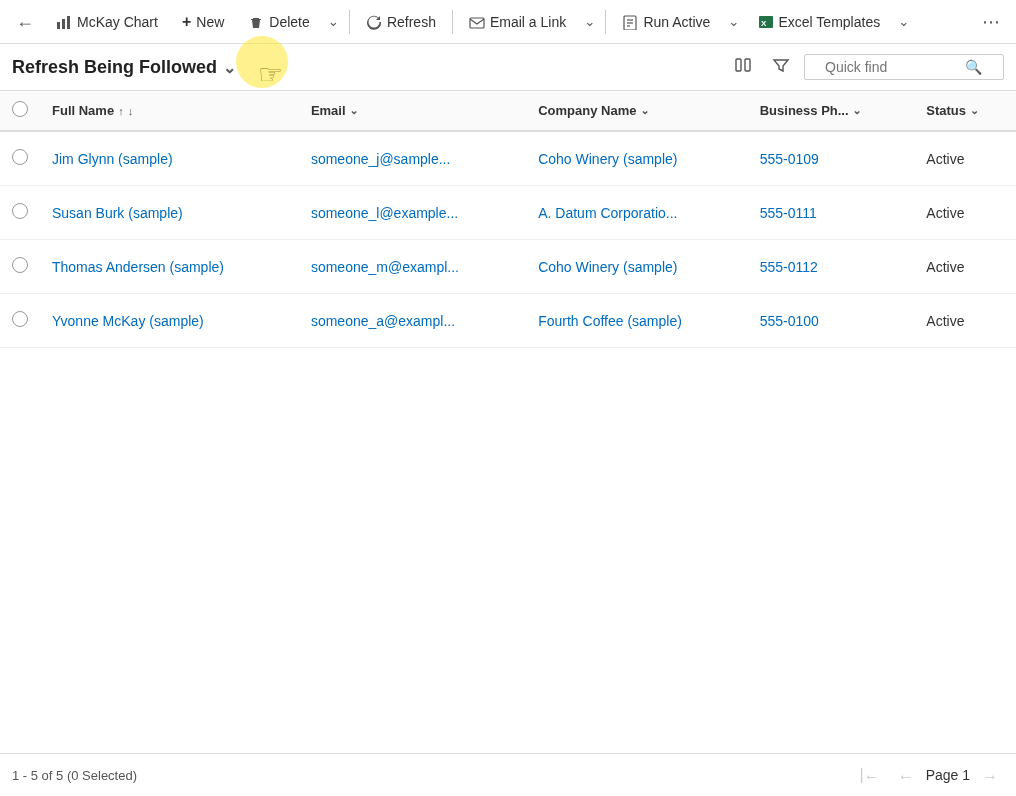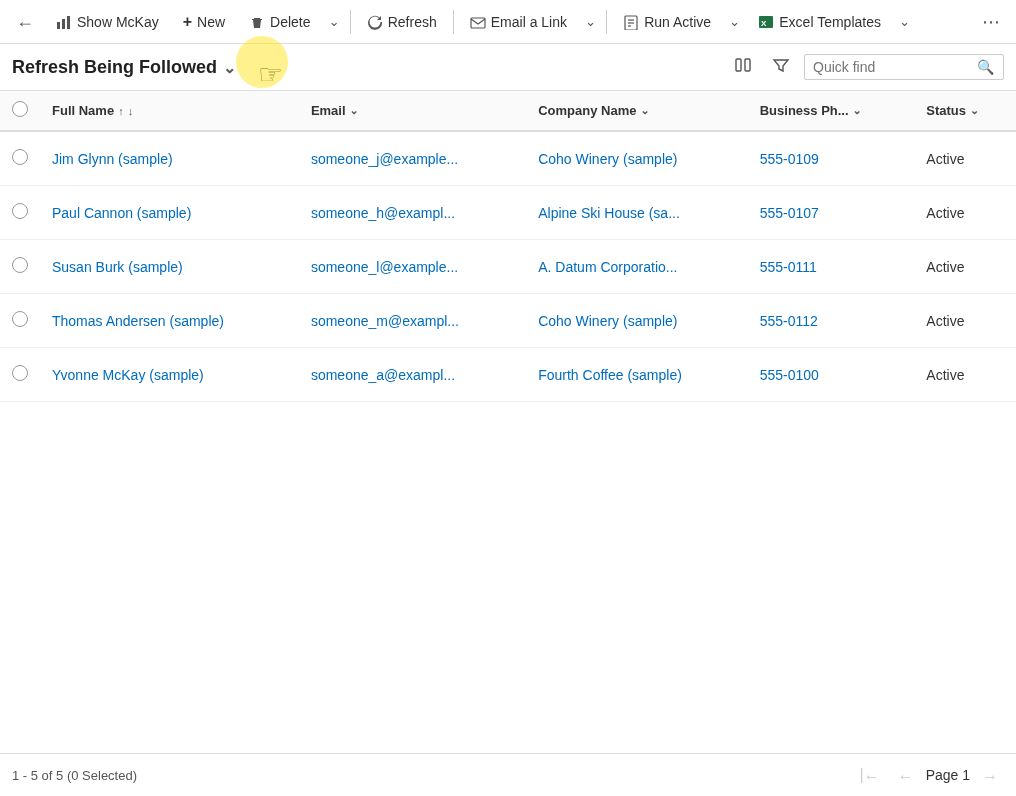--- a/index.html
+++ b/index.html
@@ -87,21 +87,21 @@
       padding: 4px 6px;
       border-radius: 2px;
       color: #555;
       font-size: 16px;
     }
     .search-box {
       display: flex;
       align-items: center;
       border: 1px solid #ccc;
       border-radius: 2px;
-      padding: 4px 8px;
+      padding: 4px 20px;
       gap: 6px;
       width: 200px;
     }
     .search-box input {
       border: none;
       outline: none;
       font-size: 14px;
       width: 100%;
       color: #666;
     }
@@ -217,21 +217,21 @@
 
 <div class="toolbar">
   <button class="back-btn">←</button>
 
   <button class="toolbar-btn">
     <svg width="16" height="16" viewBox="0 0 16 16" fill="none" xmlns="http://www.w3.org/2000/svg">
       <rect x="1" y="8" width="3" height="7" fill="#555"></rect>
       <rect x="6" y="5" width="3" height="10" fill="#555"></rect>
       <rect x="11" y="2" width="3" height="13" fill="#555"></rect>
     </svg>
-    <span>Show McKay</span>
+    <span>McKay Chart</span>
   </button>
 
   <button class="toolbar-btn">
     <span style="font-size:16px;font-weight:bold;">+</span>
     <span>New</span>
   </button>
 
   <button class="toolbar-btn">
     <svg width="16" height="16" viewBox="0 0 16 16" fill="none">
       <rect x="5" y="4" width="6" height="1" fill="#555"></rect>
@@ -353,45 +353,27 @@
     </thead>
     <tbody id="table-body">
     <tr>
       <td class="select-cell">
         <span class="radio-btn"></span>
       </td>
       <td>
         <a href="#">Jim Glynn (sample)</a>
       </td>
       <td>
-        <a href="#">someone_j@example...</a>
+        <a href="#">someone_j@sample...</a>
       </td>
       <td>
         <a href="#">Coho Winery (sample)</a>
       </td>
       <td>
         <a href="#">555-0109</a>
-      </td>
-      <td>Active</td>
-    </tr>
-        <tr>
-      <td class="select-cell">
-        <span class="radio-btn"></span>
-      </td>
-      <td>
-        <a href="#">Paul Cannon (sample)</a>
-      </td>
-      <td>
-        <a href="#">someone_h@exampl...</a>
-      </td>
-      <td>
-        <a href="#">Alpine Ski House (sa...</a>
-      </td>
-      <td>
-        <a href="#">555-0107</a>
       </td>
       <td>Active</td>
     </tr>
         <tr>
       <td class="select-cell">
         <span class="radio-btn"></span>
       </td>
       <td>
         <a href="#">Susan Burk (sample)</a>
       </td>

